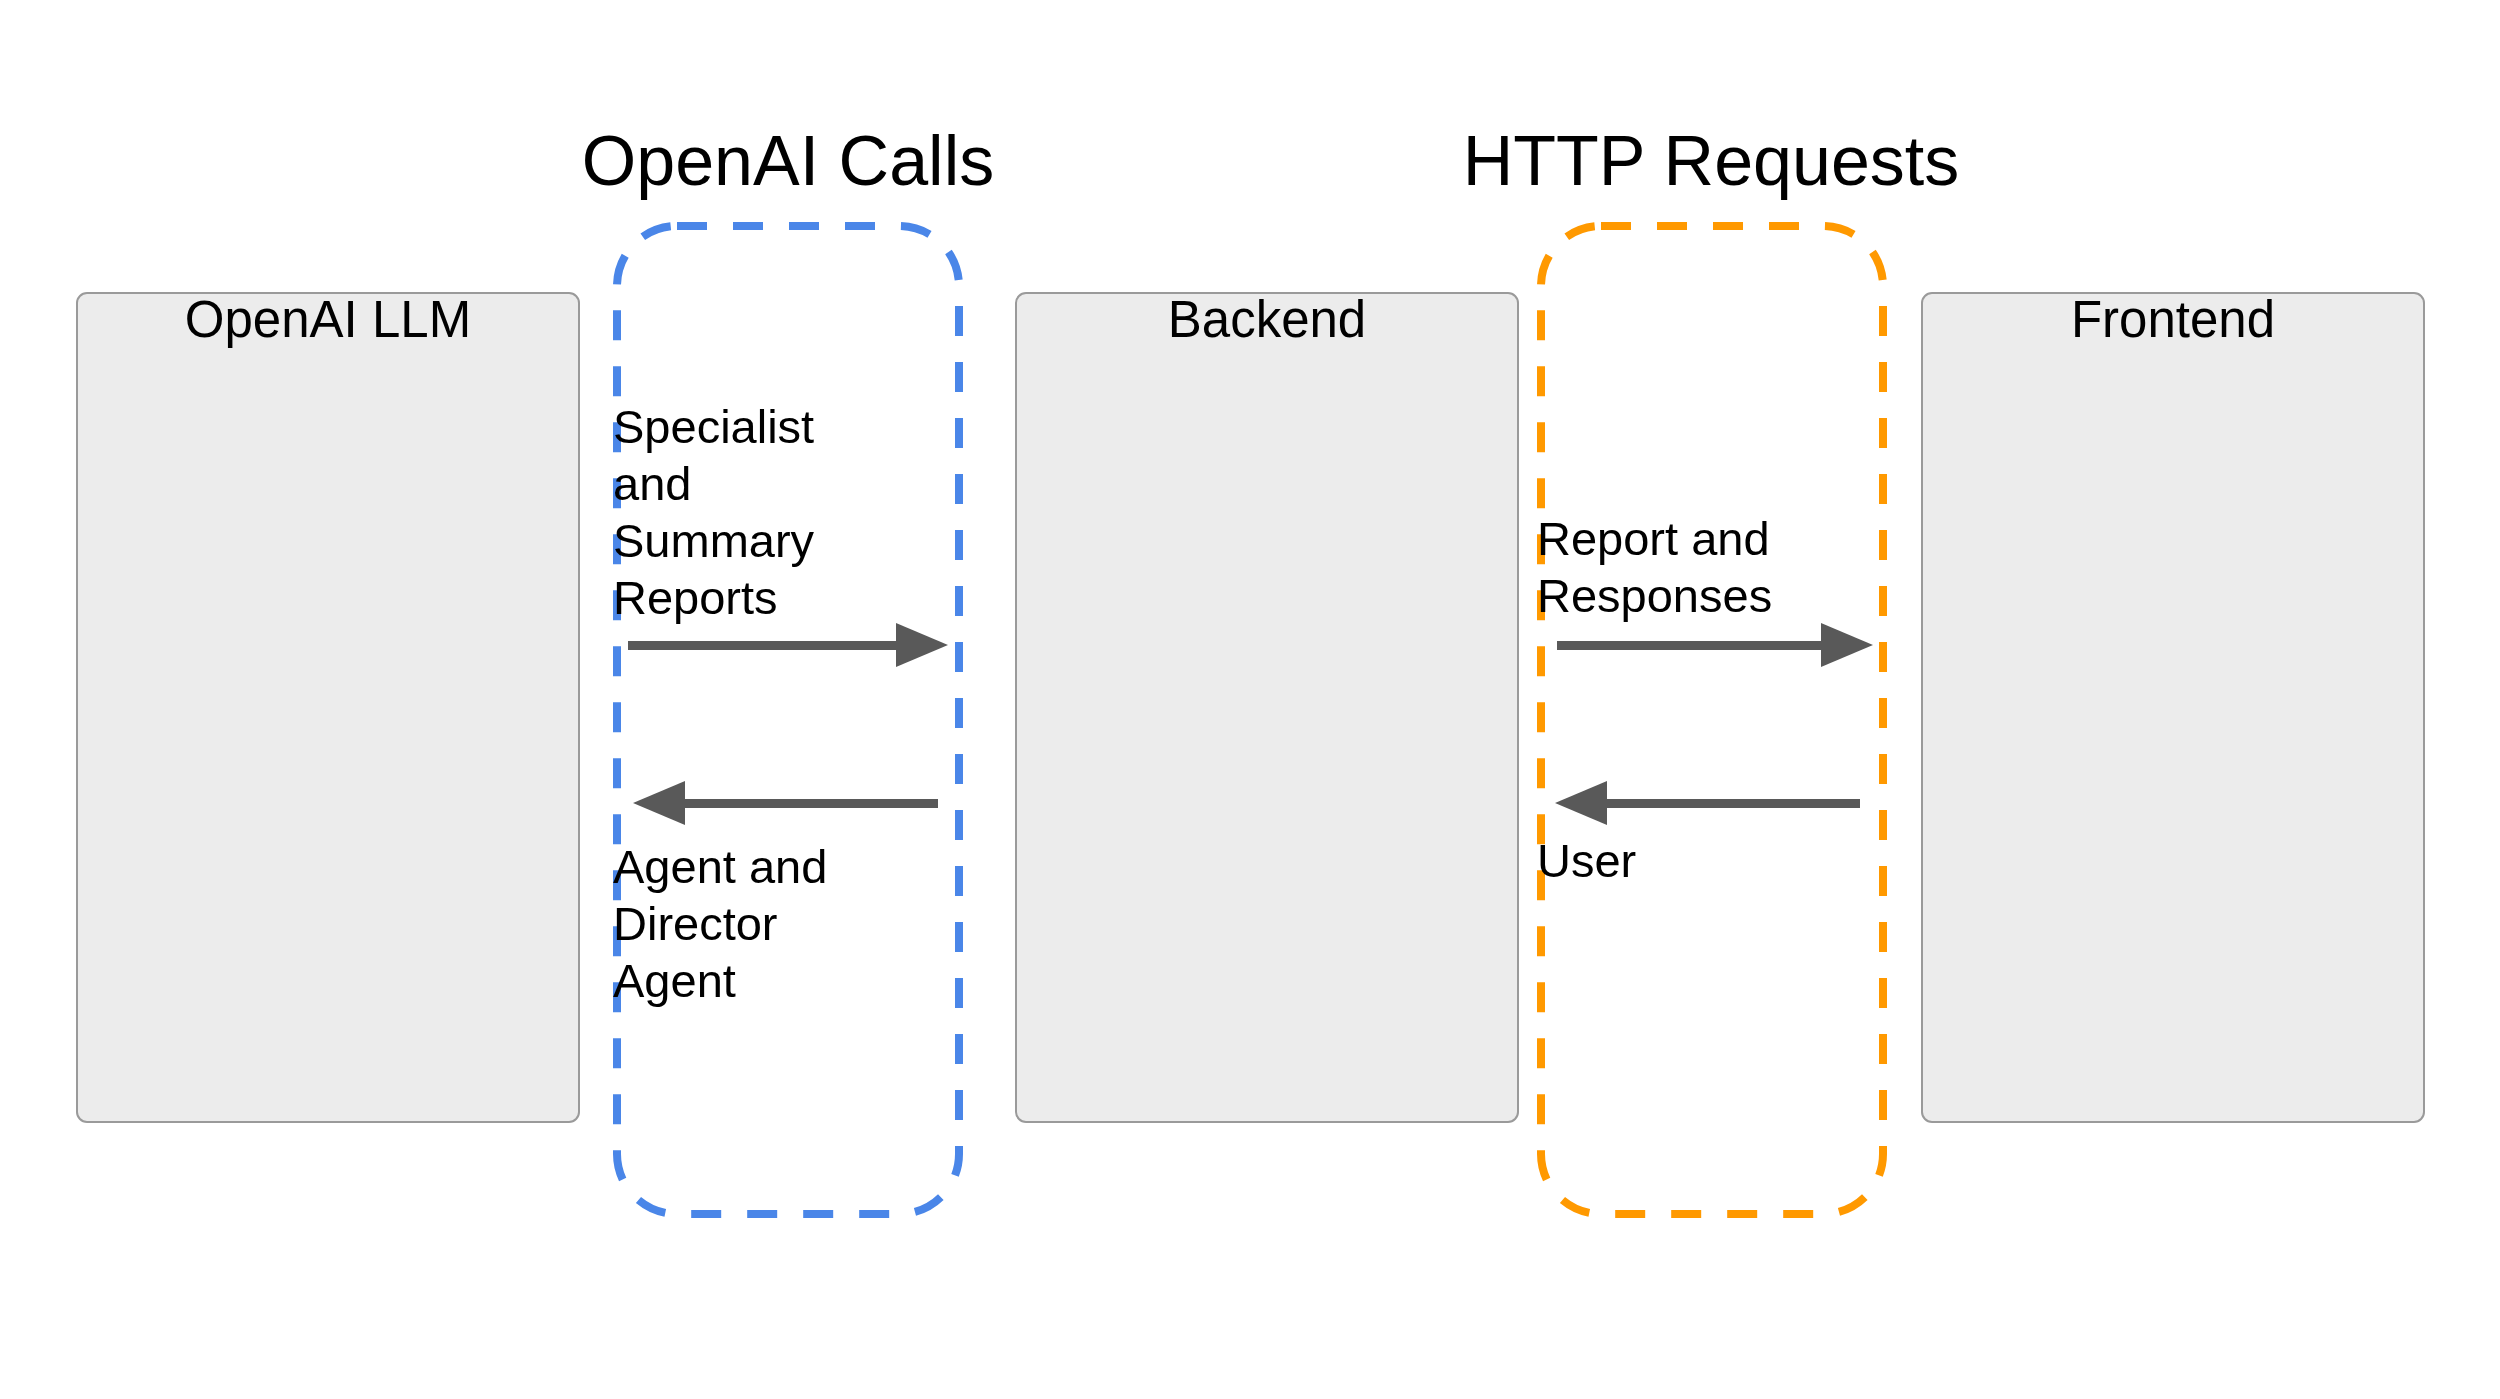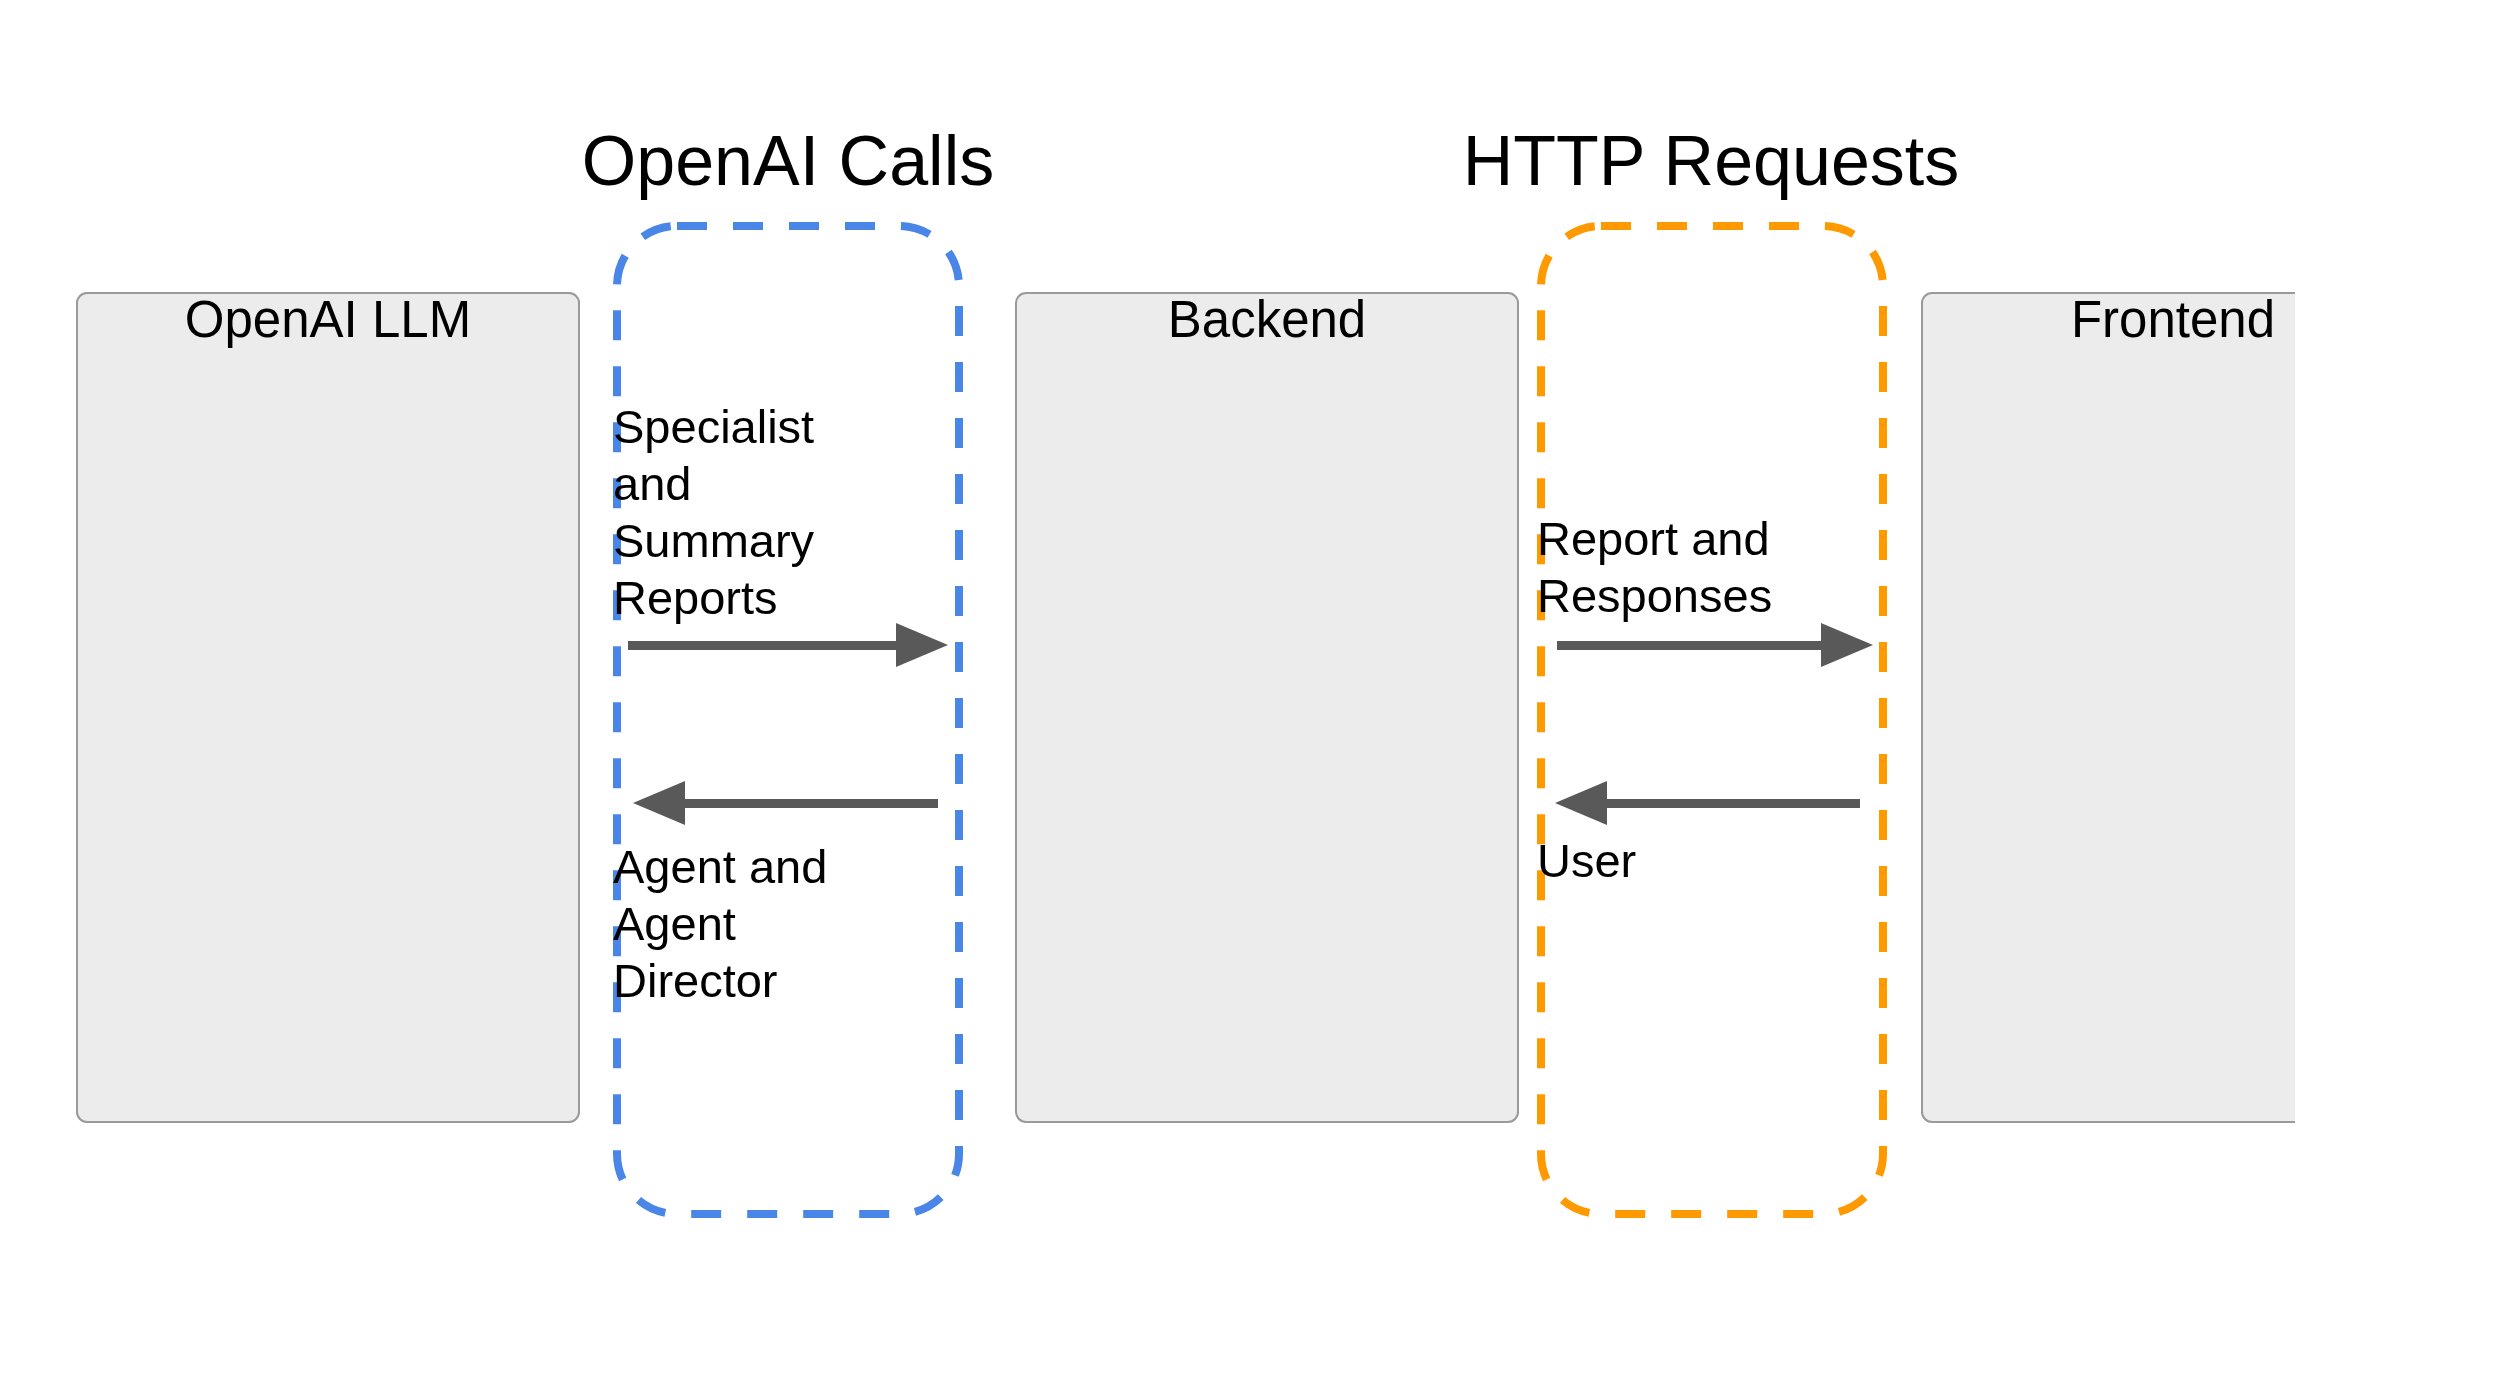--- a/index.html
+++ b/index.html
@@ -1,17 +1,17 @@
 <!DOCTYPE html>
 <html><head>
 <meta charset="utf-8">
 <style>
   html,body{margin:0;padding:0;background:#ffffff;}
   .canvas{
-    position:relative;width:2295px;height:1399px;background:#ffffff;
+    position:relative;width:2500px;height:1399px;background:#ffffff;
     font-family:"Liberation Sans", sans-serif;color:#000000;overflow:hidden;
   }
   .node{
     position:absolute;top:292px;height:831px;width:504px;box-sizing:border-box;
     background:#ececec;border:2px solid #9a9a9a;border-radius:11px;
     display:flex;justify-content:center;
   }
   .node-label{font-size:51px;line-height:1;}
   .group-title{
     position:absolute;top:126px;width:600px;text-align:center;
@@ -87,22 +87,22 @@
     <div class="shaft"></div>
     <div class="head head-right"></div>
   </div>
 
   <div class="arrow" id="arrow-rolebased">
     <div class="head head-left"></div>
     <div class="shaft"></div>
   </div>
   <div class="flow-label" id="flow-rolebased-label">
     <span>Agent and</span>
+    <span>Director</span>
     <span>Agent</span>
-    <span>Director</span>
   </div>
 
   <div class="flow-label" id="flow-report-label">
     <span>Report and</span>
     <span>Responses</span>
   </div>
   <div class="arrow" id="arrow-report">
     <div class="shaft"></div>
     <div class="head head-right"></div>
   </div>

